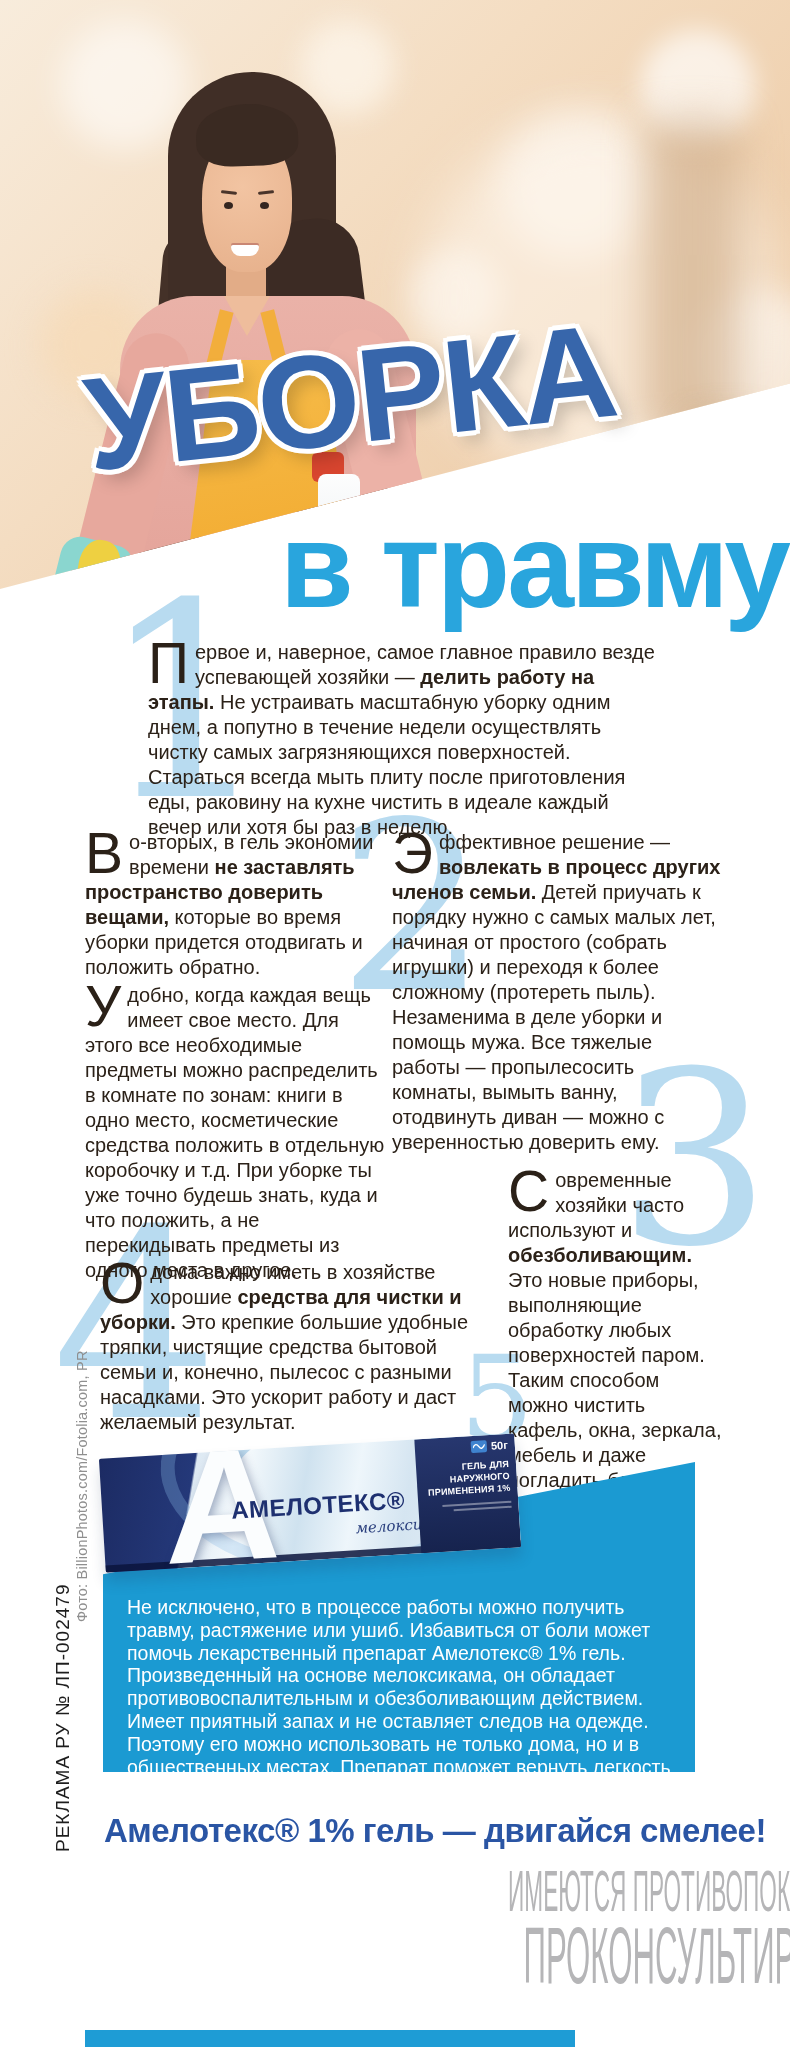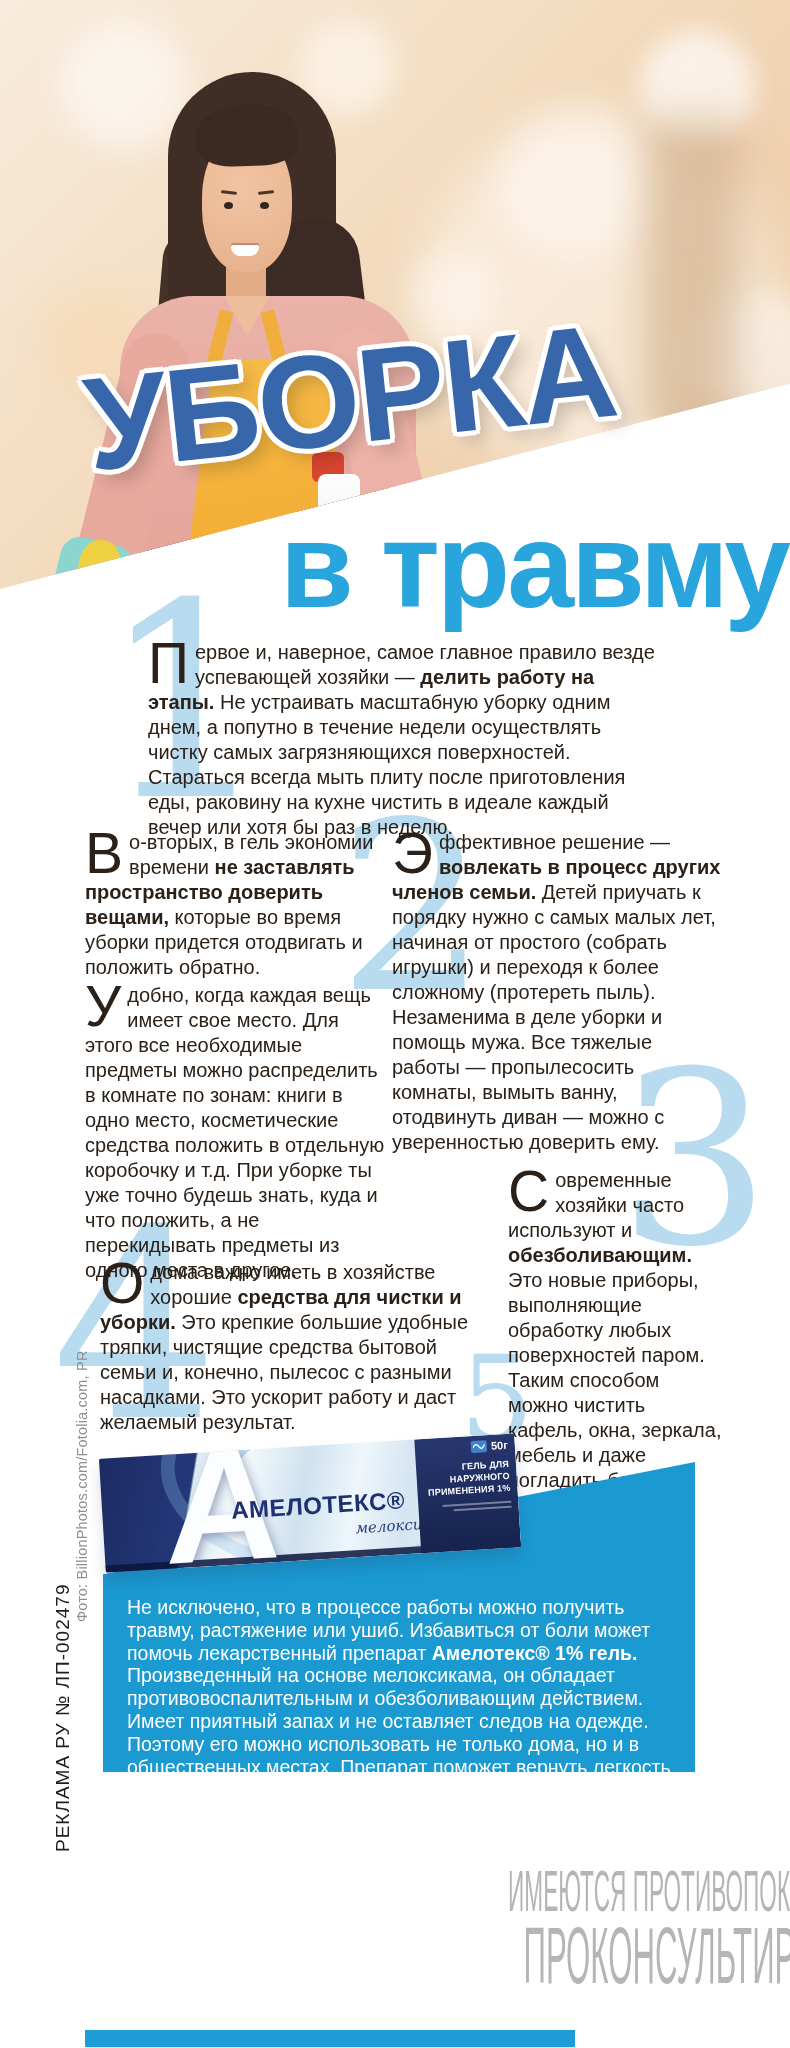--- a/index.html
+++ b/index.html
@@ -107,21 +107,21 @@
   .box-right{position:absolute;right:0;top:0;width:100px;height:100%;z-index:4;padding:5px 7px;text-align:right;color:#fff;
              background:linear-gradient(180deg,#27376f,#16234e);}
   .weight-row{display:flex;justify-content:flex-end;align-items:center;gap:4px;font-size:11px;font-weight:700;}
   .wave-chip{width:16px;height:12px;background:#3f83cf;border-radius:2px;display:inline-flex;align-items:center;justify-content:center;}
   .box-form{margin-top:7px;font-size:9px;font-weight:700;line-height:1.35;white-space:pre-line;letter-spacing:.2px;}
   .hairline{height:2px;background:rgba(255,255,255,.4);margin:7px 0 0 auto;width:80%;}
   .hairline.short{margin-top:3px;width:68%;}
 
   .ad-text{position:absolute;left:127px;top:1596px;width:560px;z-index:9;color:#fff;
            font-size:19.5px;line-height:1.17;hyphens:auto;-webkit-hyphens:auto;}
-  .ad-text b{font-weight:700;}
+  .ad-text b{font-weight:400;}
   .slogan{position:absolute;left:104px;top:1812px;z-index:5;font-size:33px;font-weight:700;color:#2a55a4;
           letter-spacing:-.5px;white-space:nowrap;}
 
   
   .disc{position:absolute;left:0;width:790px;text-align:center;z-index:3;color:#b5b5b7;line-height:1;}
   .disc span{display:inline-block;white-space:nowrap;}
   .disc1{top:1862px;font-size:58px;} .disc1 span{transform:scaleX(.39);}
   .disc2{top:1916px;font-size:80px;} .disc2 span{transform:scaleX(.39);}
   .bottom-bar{position:absolute;left:85px;top:2030px;width:490px;height:17px;background:#1e9cd5;z-index:3;}
 
@@ -237,20 +237,21 @@
         <div class="hairline"></div>
         <div class="hairline short"></div>
       </div>
     </div>
   </div>
 
   <div class="ad-text">
     <span>Не исключено, что в процессе работы можно получить травму, растяжение или ушиб. Избавиться от боли может помочь лекарственный препарат </span><b>Амелотекс® 1% гель.</b><span> Произведенный на основе мелоксикама, он обладает противовоспалительным и обезболивающим действием. Имеет приятный запах и не оставляет следов на одежде. Поэтому его можно использовать не только дома, но и в общественных местах. Препарат поможет вернуть легкость движений.</span>
   </div>
 
+  <div class="slogan">Амелотекс® 1% гель — двигайся смелее!</div>
 
   <div class="disc disc1">
     <span>ИМЕЮТСЯ ПРОТИВОПОКАЗАНИЯ, ПЕРЕД ПРИМЕНЕНИЕМ</span>
   </div>
   <div class="disc disc2">
     <span>ПРОКОНСУЛЬТИРУЙТЕСЬ У СПЕЦИАЛИСТА</span>
   </div>
 
   <div class="bottom-bar"></div>
 

